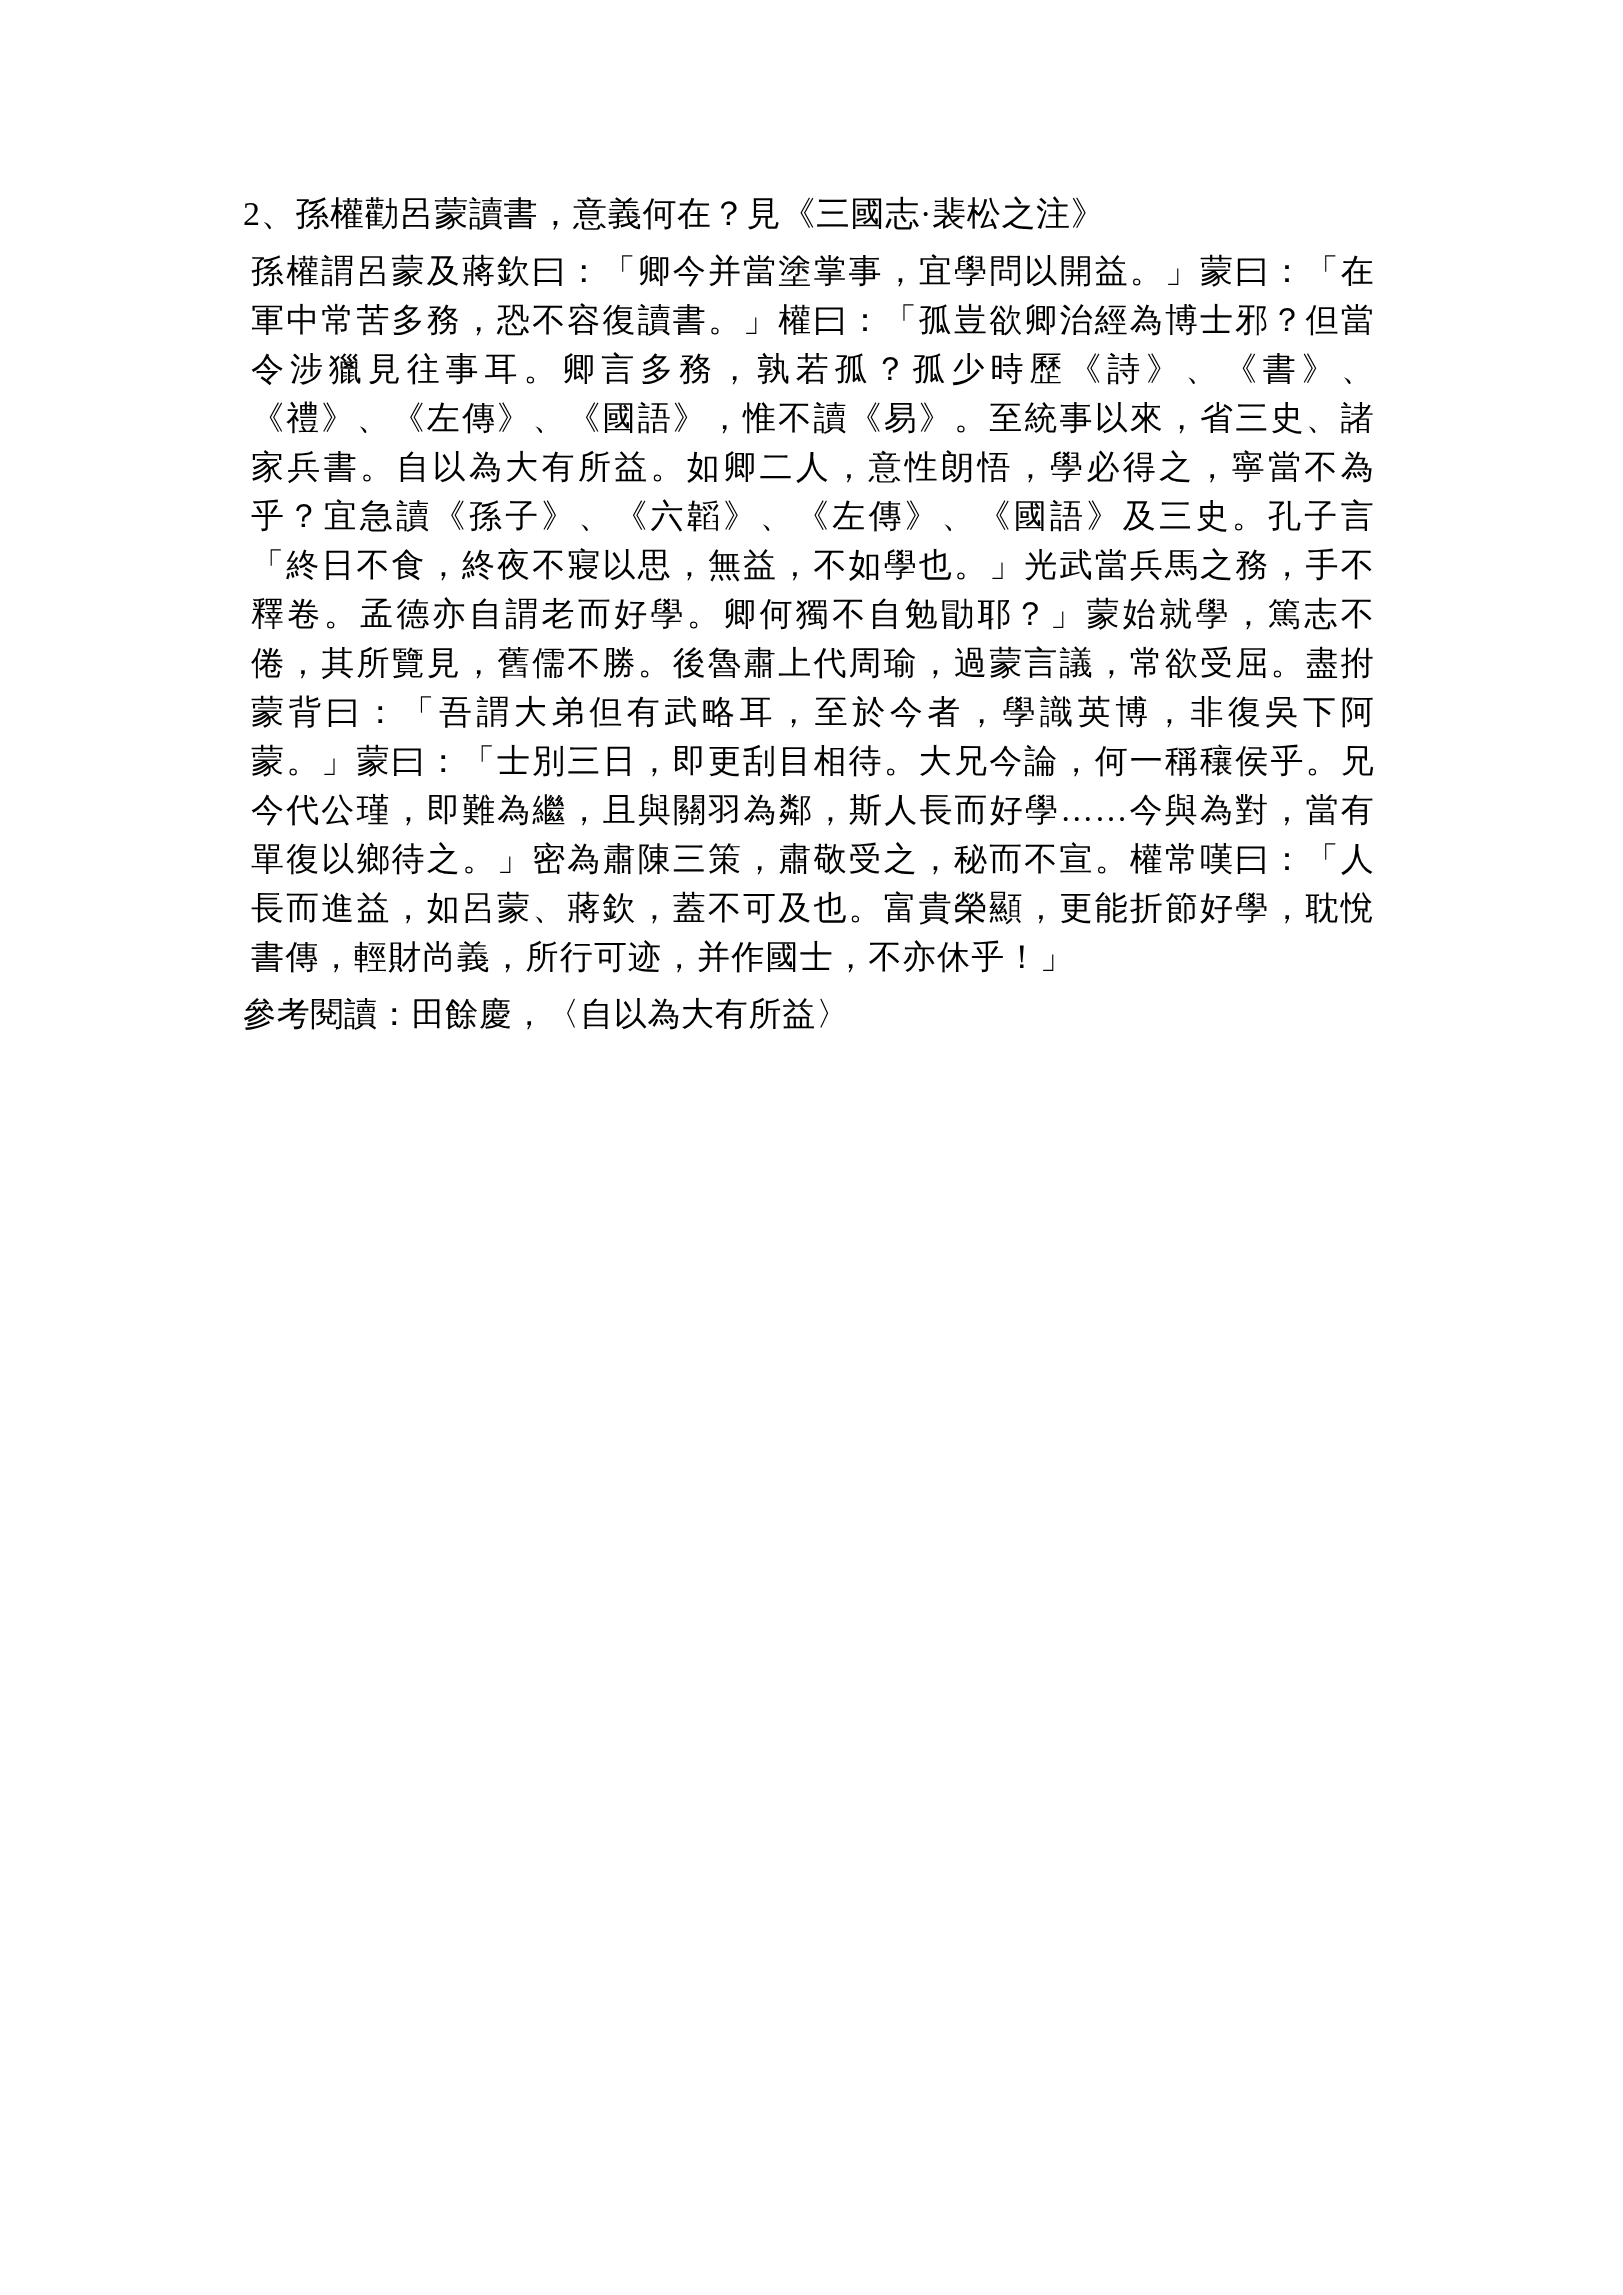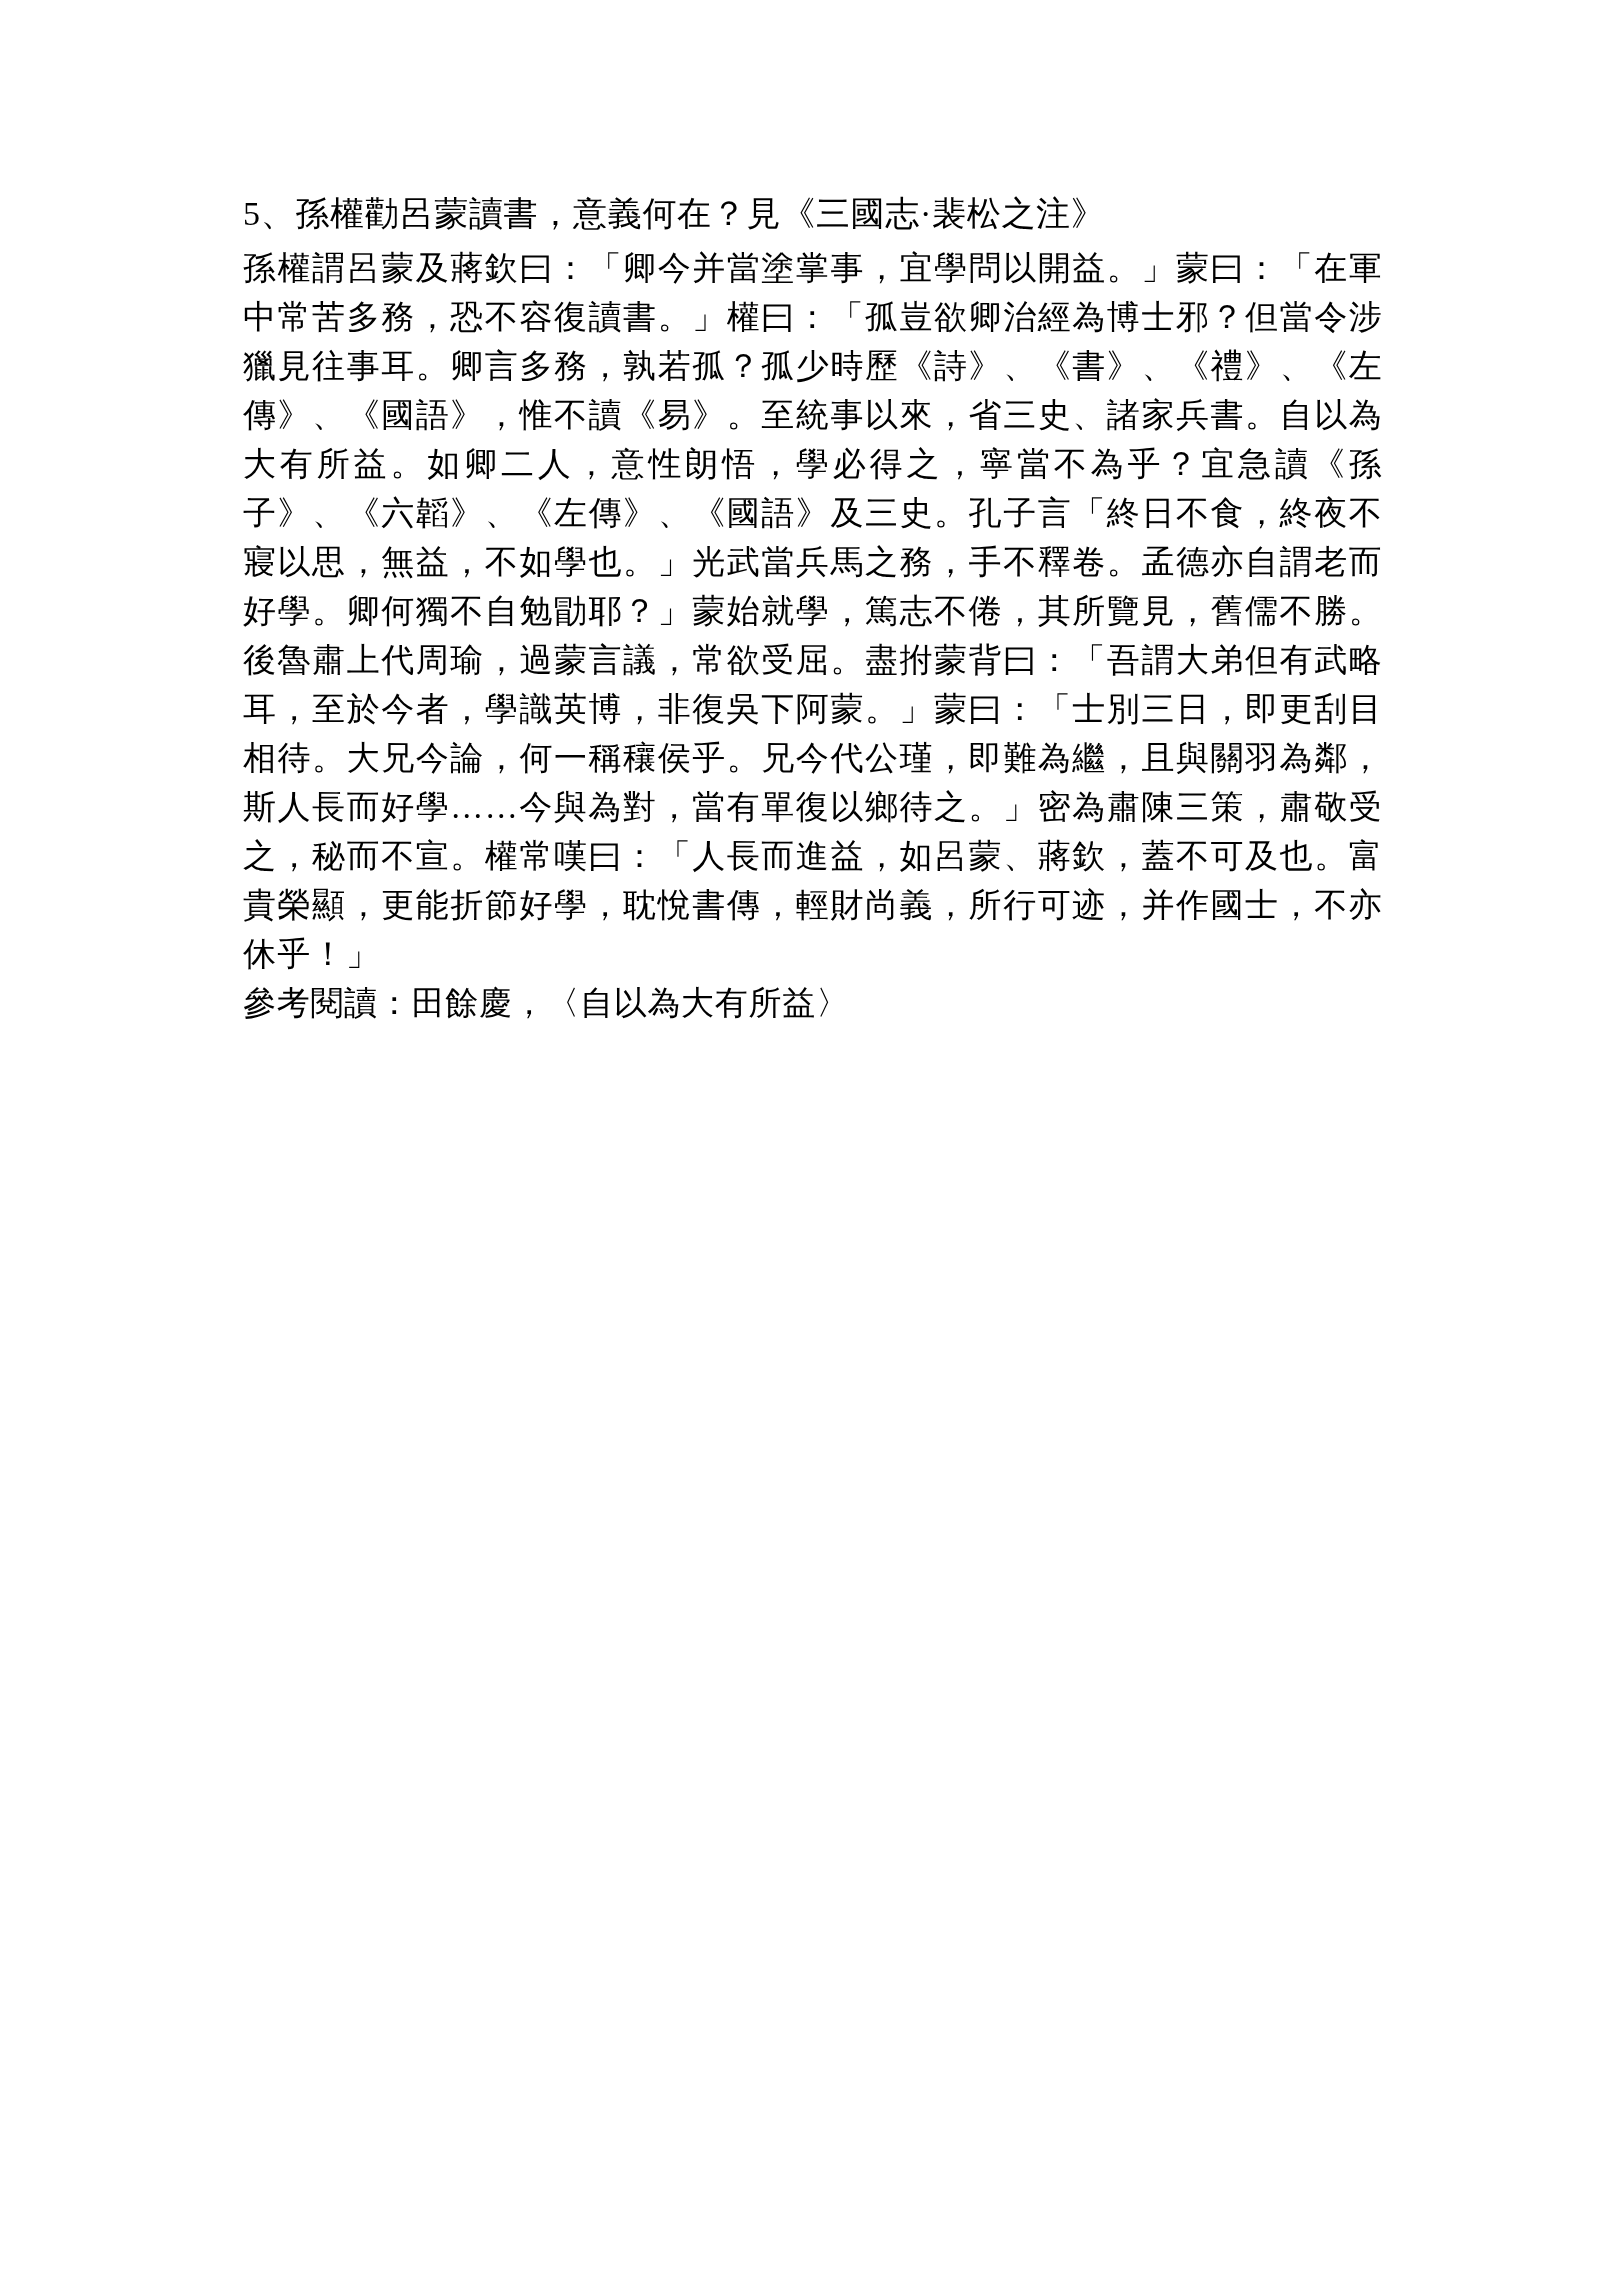--- a/index.html
+++ b/index.html
@@ -26,37 +26,37 @@
     font-size: 34px;
     line-height: 51px;
     font-weight: normal;
     margin: 0 0 5.2px 0;
     white-space: nowrap;
     letter-spacing: 0.7px;
   }
   .doc-passage {
     font-size: 33px;
     line-height: 49px;
-    margin: 0;
+    margin: 8px;
     text-align: justify;
     text-justify: inter-character;
     letter-spacing: 1.3px;
     word-break: break-all;
   }
   .doc-reference {
     font-size: 33px;
     line-height: 49px;
     margin: 0;
     letter-spacing: 0.7px;
     white-space: nowrap;
   }
 </style>
 </head>
 <body>
 
 <div class="page">
   <div class="text-block">
-    <h2 class="doc-heading">5、孫權勸呂蒙讀書，意義何在？見《三國志·裴松之注》</h2>
+    <h2 class="doc-heading">2、孫權勸呂蒙讀書，意義何在？見《三國志·裴松之注》</h2>
     <p class="doc-passage">孫權謂呂蒙及蔣欽曰：「卿今并當塗掌事，宜學問以開益。」蒙曰：「在軍中常苦多務，恐不容復讀書。」權曰：「孤豈欲卿治經為博士邪？但當令涉獵見往事耳。卿言多務，孰若孤？孤少時歷《詩》、《書》、《禮》、《左傳》、《國語》，惟不讀《易》。至統事以來，省三史、諸家兵書。自以為大有所益。如卿二人，意性朗悟，學必得之，寧當不為乎？宜急讀《孫子》、《六韜》、《左傳》、《國語》及三史。孔子言「終日不食，終夜不寢以思，無益，不如學也。」光武當兵馬之務，手不釋卷。孟德亦自謂老而好學。卿何獨不自勉勖耶？」蒙始就學，篤志不倦，其所覽見，舊儒不勝。後魯肅上代周瑜，過蒙言議，常欲受屈。盡拊蒙背曰：「吾謂大弟但有武略耳，至於今者，學識英博，非復吳下阿蒙。」蒙曰：「士別三日，即更刮目相待。大兄今論，何一稱穰侯乎。兄今代公瑾，即難為繼，且與關羽為鄰，斯人長而好學……今與為對，當有單復以鄉待之。」密為肅陳三策，肅敬受之，秘而不宣。權常嘆曰：「人長而進益，如呂蒙、蔣欽，蓋不可及也。富貴榮顯，更能折節好學，耽悅書傳，輕財尚義，所行可迹，并作國士，不亦休乎！」</p>
     <p class="doc-reference">參考閱讀：田餘慶，〈自以為大有所益〉</p>
   </div>
 </div>
 
 
 </body></html>

